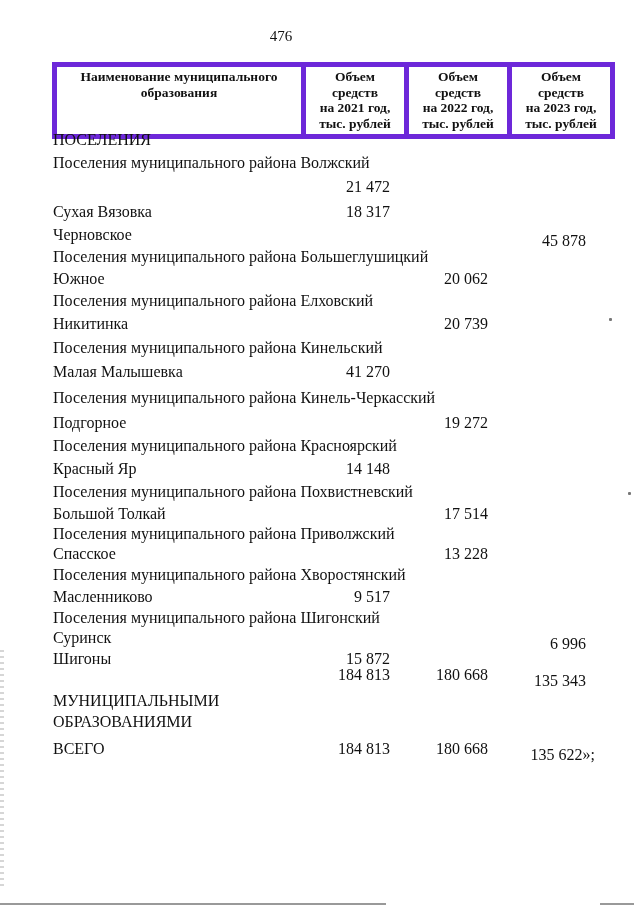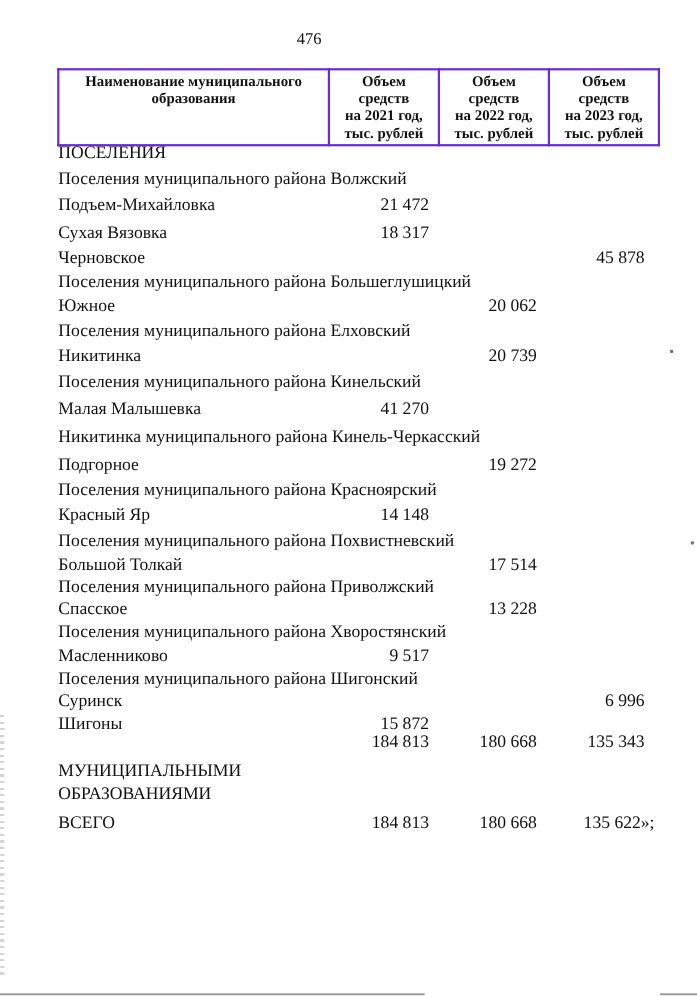--- a/index.html
+++ b/index.html
@@ -10,38 +10,38 @@
   }
   .page-num {
     position: absolute; top: 28px; left: 0; width: 562px;
     text-align: center; font-size: 15px;
   }
   .hdr-table {
     position: absolute; left: 52px; top: 62px;
     border-collapse: collapse; table-layout: fixed;
   }
   .hdr-table th {
-    border: 2px solid #6d28d9;
+    border: 5px solid #6d28d9;
     font-weight: bold; font-size: 13.5px; line-height: 15.5px;
     vertical-align: top; text-align: center; padding: 2px 2px 1px 2px;
     height: 64px;
   }
   .hdr-table th.c0 { width: 240px; }
   .hdr-table th.c1, .hdr-table th.c2, .hdr-table th.c3 { width: 94px; }
   .hdr-line { display: block; }
 
   .row {
     position: absolute; left: 53px; width: 540px; height: 18px;
     font-size: 16px; line-height: 18px; white-space: nowrap;
   }
   .row .name { position: absolute; left: 0; }
   .row .v { position: absolute; width: 94px; text-align: right; }
   .row .v1 { left: 243px; }
   .row .v2 { left: 341px; }
-  .row .v3 { left: 439px; }
+  .row .v3 { left: 439px; margin-top: 6px; }
   .bold { font-weight: normal; }
 
   .scan-left {
     position: absolute; left: 0; top: 650px; width: 4px; height: 240px;
     background: repeating-linear-gradient(to bottom, #bbb 0 2px, transparent 2px 6px);
     opacity: 0.6;
   }
   .scan-bottom-a { position: absolute; left: 0; top: 903px; width: 386px; height: 2px; background: #999; }
   .scan-bottom-b { position: absolute; left: 600px; top: 903px; width: 34px; height: 2px; background: #999; }
   .scan-dot { position: absolute; width: 3px; height: 3px; background: #777; border-radius: 1px; }
@@ -80,21 +80,20 @@
 </tbody>
   </table>
 
 <div class="row" style="top:131px">
   <span class="name">ПОСЕЛЕНИЯ</span>
 </div>
 <div class="row" style="top:154px">
   <span class="name">Поселения муниципального района Волжский</span>
 </div>
 <div class="row" style="top:178px">
-  <span class="name">Подъем-Михайловка</span>
   <span class="v v1">21 472</span>
   <span class="v v2"></span>
   <span class="v v3"></span>
 </div>
 <div class="row" style="top:203px">
   <span class="name">Сухая Вязовка</span>
   <span class="v v1">18 317</span>
   <span class="v v2"></span>
   <span class="v v3"></span>
 </div>
@@ -125,21 +124,21 @@
 <div class="row" style="top:339px">
   <span class="name">Поселения муниципального района Кинельский</span>
 </div>
 <div class="row" style="top:363px">
   <span class="name">Малая Малышевка</span>
   <span class="v v1">41 270</span>
   <span class="v v2"></span>
   <span class="v v3"></span>
 </div>
 <div class="row" style="top:389px">
-  <span class="name">Никитинка муниципального района Кинель-Черкасский</span>
+  <span class="name">Поселения муниципального района Кинель-Черкасский</span>
 </div>
 <div class="row" style="top:414px">
   <span class="name">Подгорное</span>
   <span class="v v1"></span>
   <span class="v v2">19 272</span>
   <span class="v v3"></span>
 </div>
 <div class="row" style="top:437px">
   <span class="name">Поселения муниципального района Красноярский</span>
 </div>

